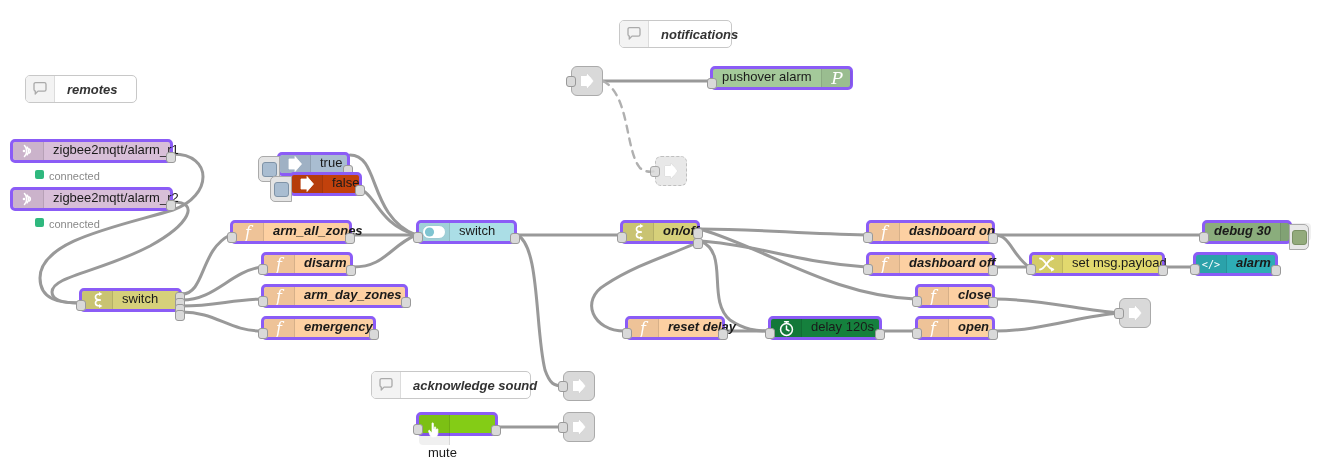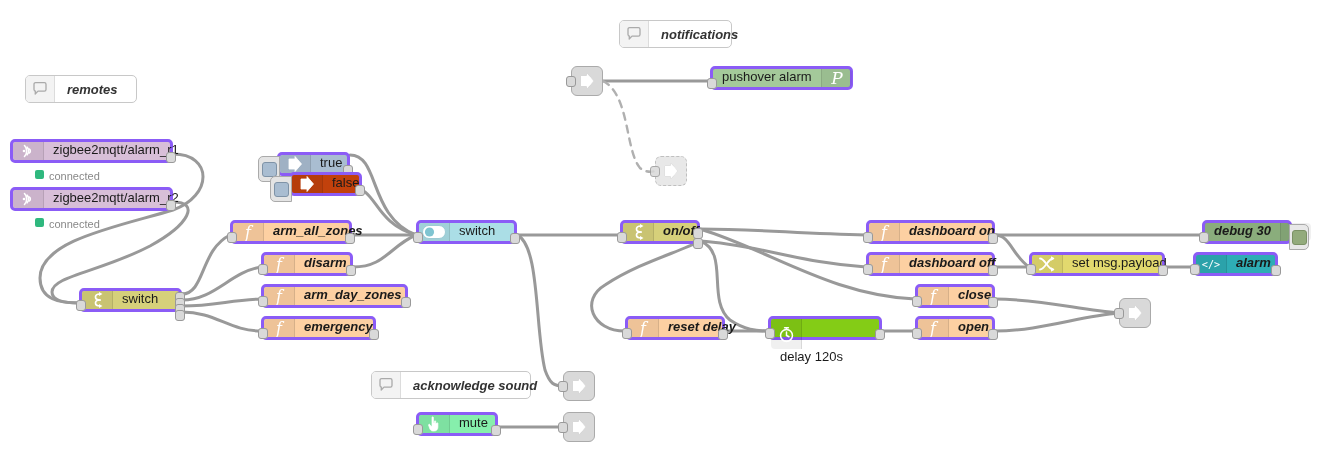--- a/index.html
+++ b/index.html
@@ -421,21 +421,21 @@
     <div class="node" style="left: 625px; top: 316px; width: 100px; background: rgb(253, 208, 162);">
       <div class="icon-box">
         <svg width="16" height="18" viewBox="0 0 16 18">
         <text x="8" y="14.5" font-family="DejaVu Serif, serif" font-style="italic" font-size="16" fill="#ffffff" text-anchor="middle">f</text>
         </svg>
       </div>
       <div class="label italic">reset delay</div>
       <div class="port in" style="top: 9px;"></div>
       <div class="port out" style="top: 9.5px;"></div>
     </div>
-    <div class="node" style="left: 768px; top: 316px; width: 114px; background: #84cc16; flex-direction: column;">
+    <div class="node" style="left: 768px; top: 316px; width: 114px; background: #15803d;">
       <div class="icon-box">
         <svg width="17" height="17" viewBox="0 0 18 18">
         <circle cx="9" cy="10" r="6.3" fill="none" stroke="#ffffff" stroke-width="1.6"></circle>
         <path d="M9 6.3 L9 10 L11.6 11.4" fill="none" stroke="#ffffff" stroke-width="1.6" stroke-linecap="round"></path>
         <path d="M7 1.8 L11 1.8" stroke="#ffffff" stroke-width="1.6" stroke-linecap="round"></path>
         <path d="M9 1.8 L9 3.5" stroke="#ffffff" stroke-width="1.6"></path>
         </svg>
       </div>
       <div class="label plain">delay 120s</div>
       <div class="port in" style="top: 9px;"></div>
@@ -486,21 +486,21 @@
     </div>
     <div class="node" style="left: 710px; top: 66px; width: 143px; background: rgb(164, 201, 154);">
       <div class="label plain rightal">pushover alarm</div>
       <div class="icon-box right">
         <svg width="20" height="20" viewBox="0 0 20 20">
         <text x="10" y="16" font-family="DejaVu Serif, serif" font-style="italic" font-size="17" fill="#ffffff" text-anchor="middle">P</text>
         </svg>
       </div>
       <div class="port in" style="top: 9px;"></div>
     </div>
-    <div class="node" style="left: 416px; top: 412px; width: 82px; background: #86efac;">
+    <div class="node" style="left: 416px; top: 412px; width: 82px; background: #84cc16; flex-direction: column;">
       <div class="icon-box">
         <svg width="18" height="18" viewBox="0 0 18 18">
         <path d="M7 2.5 C7 1.6 8.4 1.6 8.4 2.5 L8.4 8 L9.4 8 L9.4 6.4 C9.4 5.6 10.7 5.6 10.7 6.4 L10.7 8.3 L11.6 8.3 C11.6 7.6 12.9 7.6 12.9 8.4 L12.9 12 C12.9 14.4 11.4 16 9.2 16 L7.8 16 C6.1 16 5 14.6 4.6 13 L3.6 10.3 C3.3 9.4 4.5 8.8 5 9.7 L6 11.3 L7 11.3 Z" fill="#ffffff" stroke="#ffffff" stroke-width="0.7" stroke-linejoin="round"></path>
         </svg>
       </div>
       <div class="label plain">mute</div>
       <div class="port in" style="top: 9px;"></div>
       <div class="port out" style="top: 9.5px;"></div>
     </div>
   </div>

